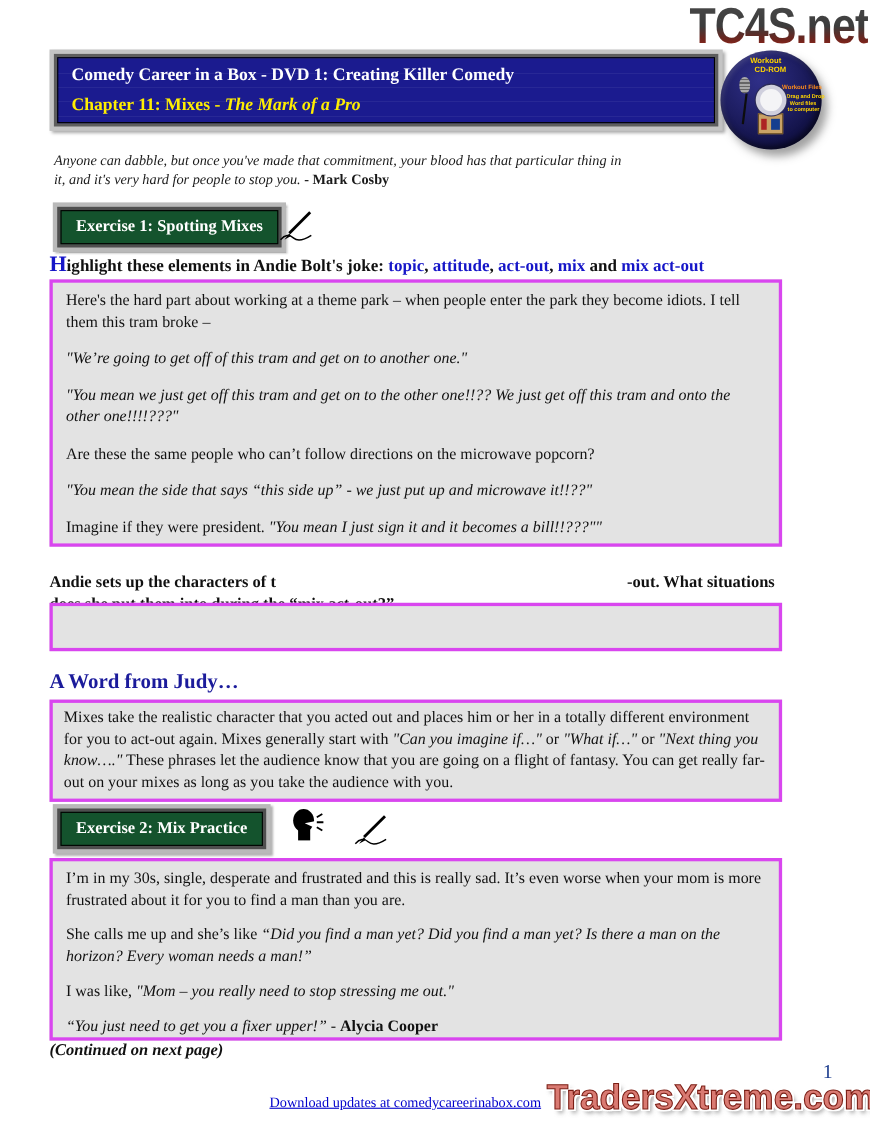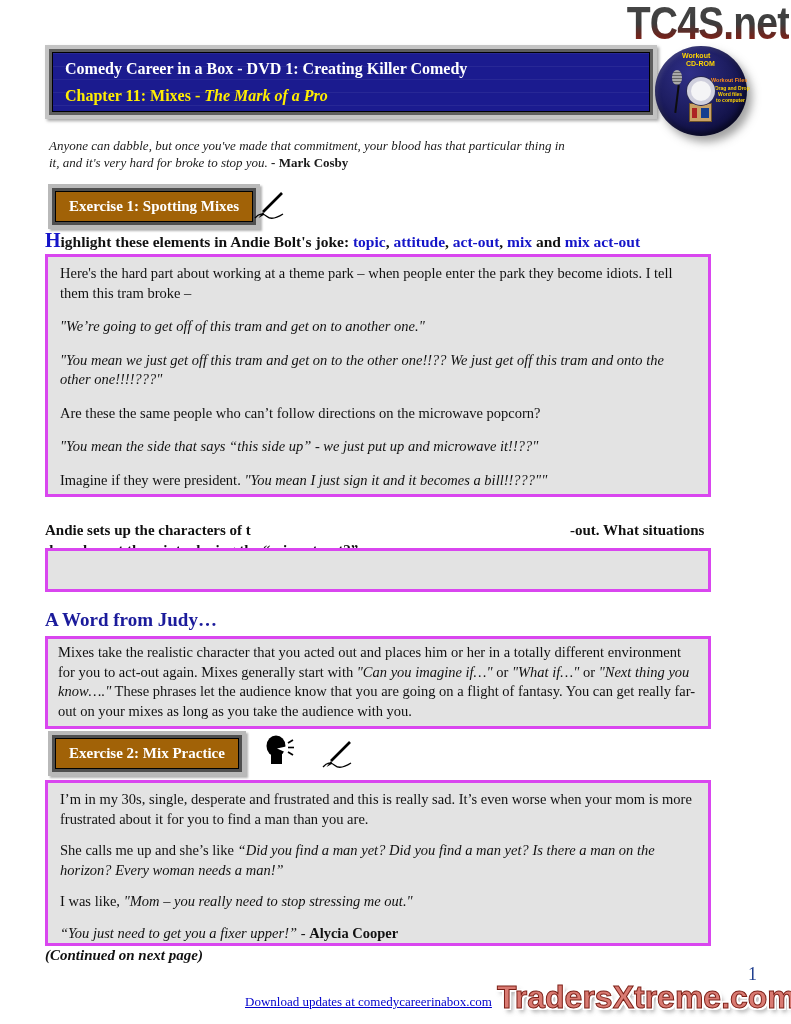--- a/index.html
+++ b/index.html
@@ -56,21 +56,21 @@
   .cd-box{position:absolute;left:34px;top:57px;width:21px;height:17px;background:#c9a266;border:1px solid #6e5228;}
   .cd-box .r{position:absolute;left:2px;top:4px;width:5px;height:10px;background:#ad2323;}
   .cd-box .b{position:absolute;right:2px;top:4px;width:8px;height:10px;background:#153e8f;}
 
   
   .quote{position:absolute;left:49px;top:137px;width:520px;font-size:13px;line-height:17px;color:#1a1a1a;}
 
   
   .exbtn{position:absolute;z-index:2;background:#b9b9b9;padding:4px;box-shadow:2px 2px 2px rgba(0,0,0,.3);display:inline-block;}
   .exbtn-mid{background:#4f4f4f;padding:3px;}
-  .exbtn-in{background:#a16207;border:1px solid #000;color:#fff;font-weight:bold;font-size:15px;
+  .exbtn-in{background:#14532d;border:1px solid #000;color:#fff;font-weight:bold;font-size:15px;
     padding:6px 13px;white-space:nowrap;}
   .ex1{left:48px;top:184px;}
   .ex2{left:48px;top:731px;}
   .icon{position:absolute;z-index:2;}
   .pen1{left:252px;top:189px;}
   .head2{left:263px;top:733px;}
   .pen2{left:320px;top:738px;}
 
   
   .highlight{position:absolute;left:45px;top:229px;width:700px;font-weight:bold;font-size:15.5px;line-height:22px;}
@@ -131,21 +131,21 @@
     <span class="cd-label cd-t6">to computer</span>
     <div class="cd-mic"></div>
     <div class="cd-stand"></div>
     <div class="cd-box">
         <span class="r"></span>
         <span class="b"></span>
       </div>
     <div class="cd-hole"></div>
   </div>
 
-  <div class="quote"><span class="seg-i">Anyone can dabble, but once you've made that commitment, your blood has that particular thing in it, and it's very hard for broke to stop you.</span><span class="seg-b"> - Mark Cosby</span></div>
+  <div class="quote"><span class="seg-i">Anyone can dabble, but once you've made that commitment, your blood has that particular thing in it, and it's very hard for people to stop you.</span><span class="seg-b"> - Mark Cosby</span></div>
 
   <div class="exbtn ex1">
     <div class="exbtn-mid">
       <div class="exbtn-in">Exercise 1: Spotting Mixes</div>
     </div>
   </div>
   <svg class="icon pen1" width="36" height="32" viewBox="0 0 36 32">
     <path d="M11 23 L30 4" stroke="#000" stroke-width="2.6" fill="none"></path>
     <path d="M11 23 l-4.5 6 6-3.4 z" fill="#000"></path>
     <path d="M3 29 q6 -7 12 -1.5 q5 4.5 16 -2.5" stroke="#000" stroke-width="1.3" fill="none"></path>

